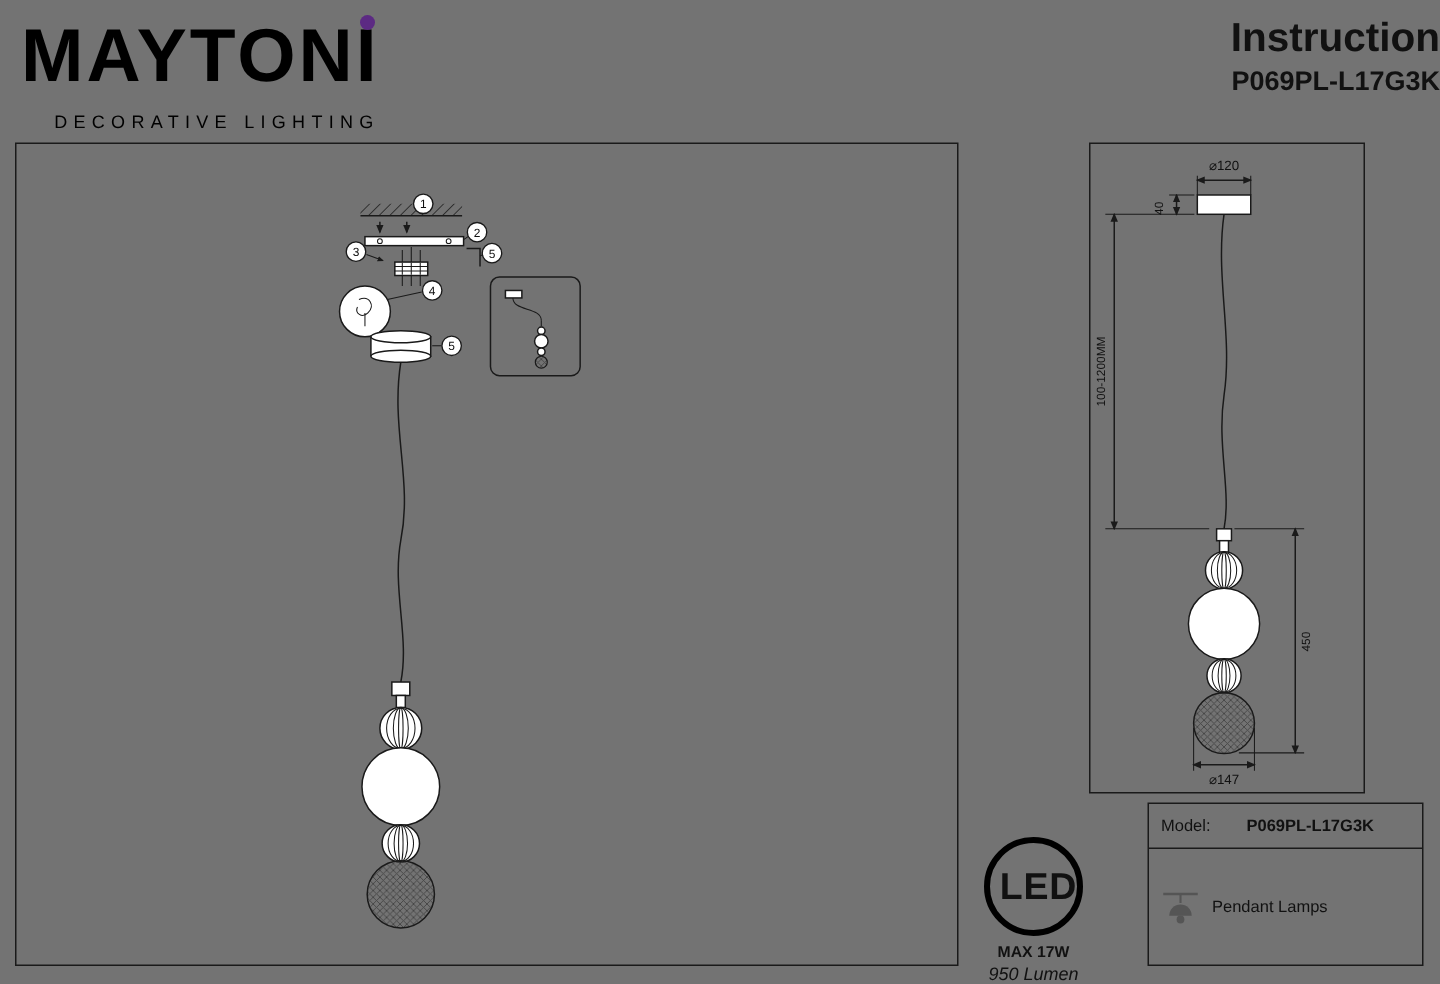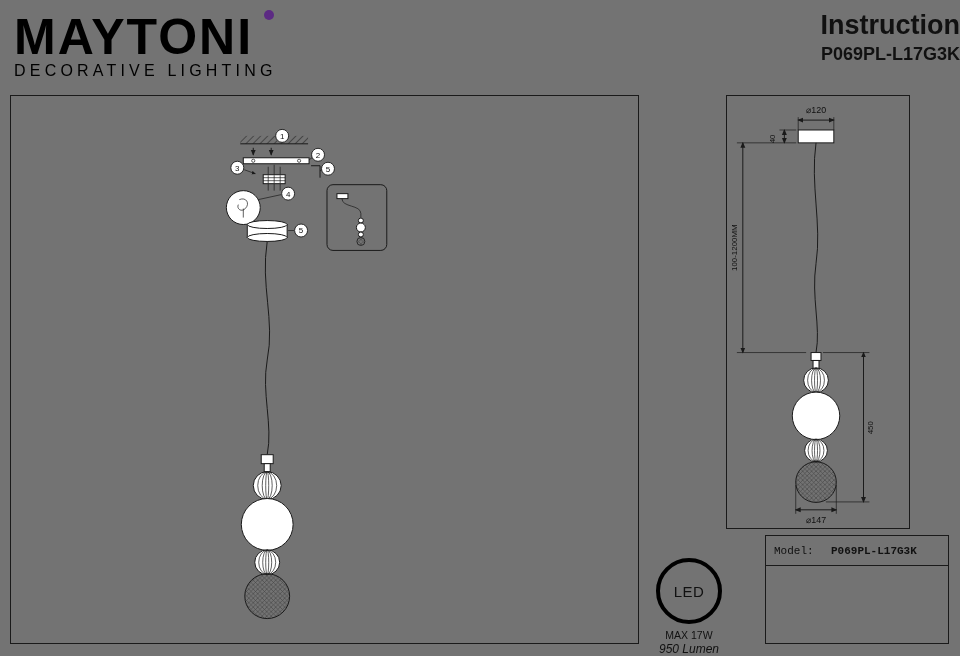--- a/index.html
+++ b/index.html
@@ -5,21 +5,21 @@
   html,body{margin:0;padding:0;background:#fff;}
   .page{position:relative;width:960px;height:656px;background:#737373;overflow:hidden;
         font-family:"Liberation Sans",sans-serif;color:#111;}
 
   
   .logo{position:absolute;left:14px;top:12px;}
   .logo-word{position:relative;display:inline-block;font-weight:700;font-size:50px;
              line-height:1;letter-spacing:2px;color:#000;}
   .logo-dot{position:absolute;right:3px;top:-2px;width:10px;height:10px;border-radius:50%;
             background:#5c2a83;}
-  .logo-sub{margin-top:0;text-align:right;font-size:16px;letter-spacing:4.2px;color:#000;}
+  .logo-sub{margin-top:12px;text-align:right;font-size:12px;letter-spacing:4.2px;color:#000;}
 
   .title-block{position:absolute;left:0;top:10px;width:100%;text-align:right;}
   .title-block h1{margin:0;font-size:27px;font-weight:700;}
   .title-model{margin-top:3px;font-size:18px;font-weight:700;}
 
   
   .panel-left{position:absolute;left:10px;top:95px;width:629px;height:549px;
               border:1px solid #1a1a1a;box-sizing:border-box;}
   .panel-right{position:absolute;left:726px;top:95px;width:184px;height:434px;
                border:1px solid #1a1a1a;box-sizing:border-box;}
@@ -30,28 +30,28 @@
   .lnn{stroke:#1a1a1a;stroke-width:0.7;fill:none;}
   .fw{fill:#fff;stroke:#1a1a1a;stroke-width:1;}
   .co{fill:#fff;stroke:#1a1a1a;stroke-width:0.9;}
   .cot{font:400 8px "Liberation Sans",sans-serif;fill:#111;stroke:none;}
   .dim{font:400 9px "Liberation Sans",sans-serif;fill:#111;stroke:none;}
   .dims{font:400 8px "Liberation Sans",sans-serif;fill:#111;stroke:none;}
 
   
   .led-block{position:absolute;left:648px;top:558px;width:82px;text-align:center;}
   .led-circle{width:58px;height:58px;border:4px solid #000;border-radius:50%;margin:0 auto;
-              display:flex;align-items:center;justify-content:center;font-weight:400;
-              font-size:15px;letter-spacing:.5px;}
-  .led-line1{margin-top:5px;font-size:10.5px;}
+              display:flex;align-items:center;justify-content:flex-end;font-weight:700;
+              font-size:25px;letter-spacing:.5px;}
+  .led-line1{margin-top:5px;font-size:10.5px;font-weight:bold;}
   .led-line2{margin-top:1px;font-size:12px;font-style:italic;}
 
   
   .spec-table{position:absolute;left:765px;top:535px;width:184px;height:109px;
-              border:1px solid #1a1a1a;box-sizing:border-box;display:flex;flex-direction:column;font-family:Liberation Mono, monospace;}
+              border:1px solid #1a1a1a;box-sizing:border-box;display:flex;flex-direction:column;}
   .spec-row{display:flex;align-items:center;padding:0 8px;font-size:11px;box-sizing:border-box;}
   .spec-row.r1{height:30px;border-bottom:1px solid #1a1a1a;}
   .spec-row.r2{height:26px;border-bottom:1px solid #1a1a1a;}
   .spec-row.r3{flex:1;gap:8px;}
   .spec-label{width:57px;flex:none;}
   .spec-value{font-weight:700;}
   .cat-icon{width:26px;height:24px;flex:none;display:inline-block;}
 </style>
 </head>
 <body>
@@ -260,15 +260,26 @@
         <text x="90" y="430" text-anchor="middle" class="dim">⌀147</text>
       </g>
     </svg>
   </div>
 
   <div class="spec-table">
     <div class="spec-row r1">
       <span class="spec-label">Model:</span>
       <span class="spec-value">P069PL-L17G3K</span>
     </div>
+    <div class="spec-row r3">
+      <span class="cat-icon">
+        <svg viewBox="0 0 26 24" width="26" height="24">
+          <line x1="1.5" y1="3" x2="24.5" y2="3" stroke="#555" stroke-width="1.6"></line>
+          <line x1="13" y1="3" x2="13" y2="9" stroke="#555" stroke-width="1.4"></line>
+          <path d="M5.5,17.5 a7.5,7.5 0 0 1 15,0 z" fill="#555"></path>
+          <circle cx="13" cy="20" r="2.6" fill="#555"></circle>
+        </svg>
+      </span>
+      <span class="cat-text">Pendant Lamps</span>
+    </div>
   </div>
 
 </div>
 
 </body></html>

